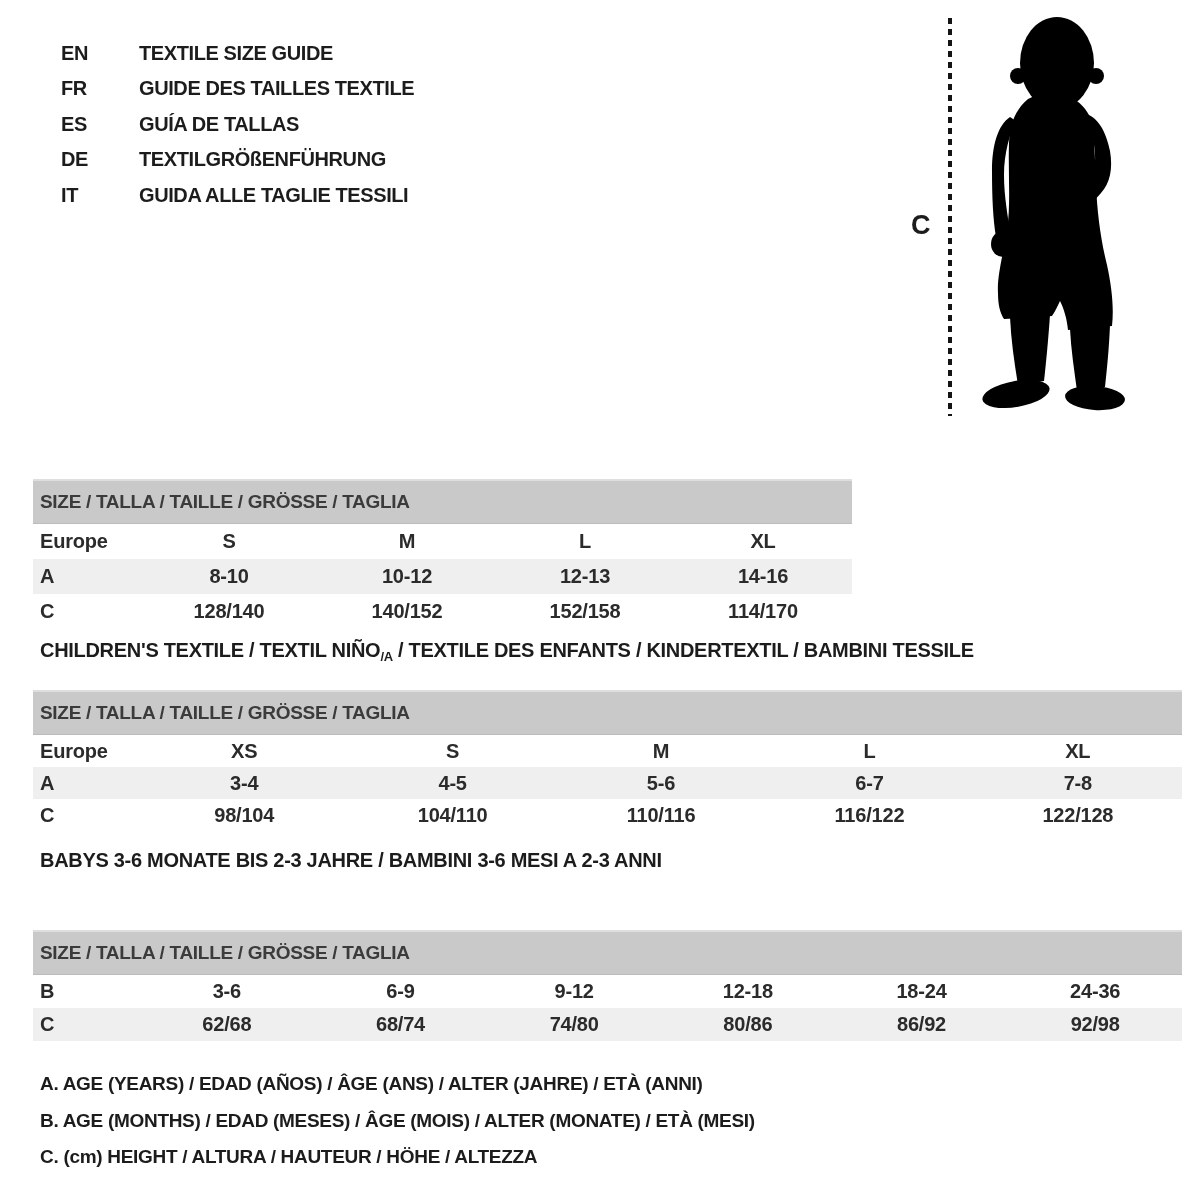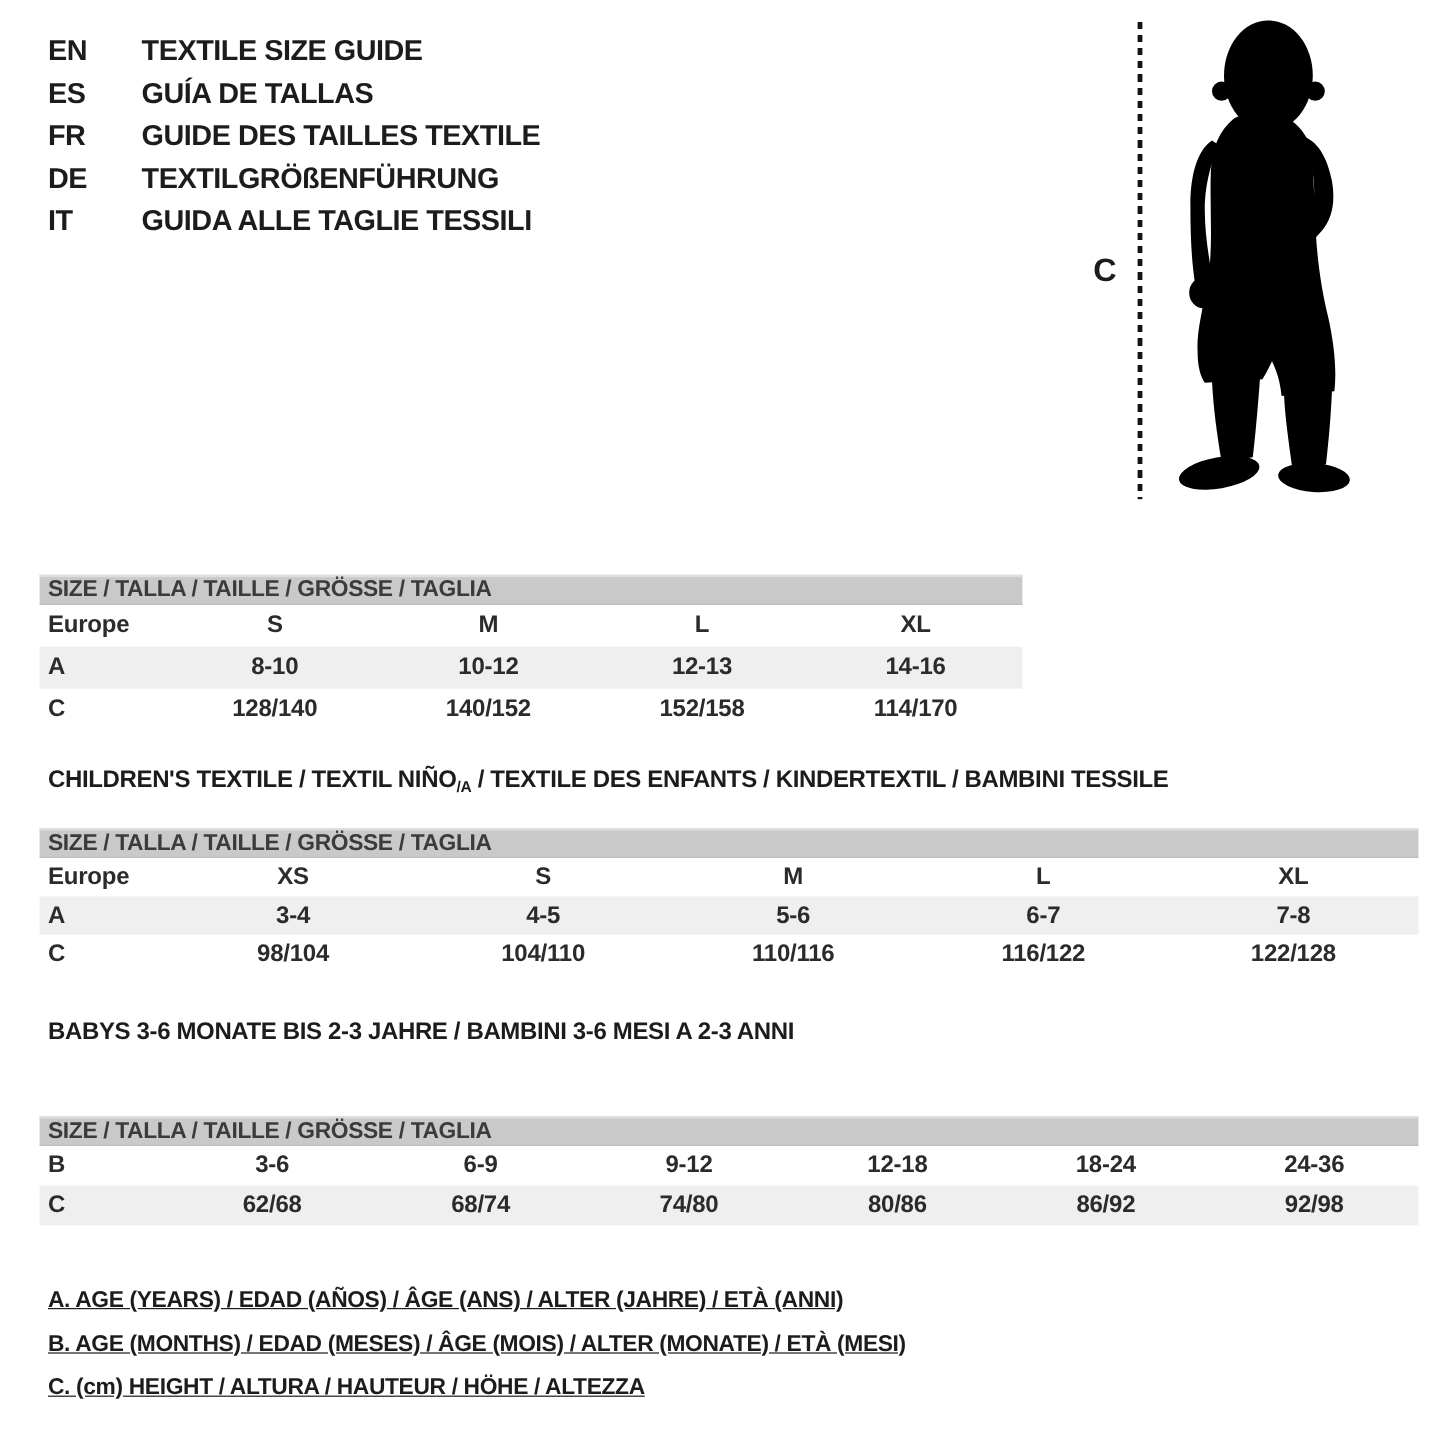--- a/index.html
+++ b/index.html
@@ -2,65 +2,65 @@
 <html style="--band-bg: #c9c9c9; --row-alt: #efefef;"><head>
 <meta charset="utf-8">
 <style>
   html,body{margin:0;padding:0;background:#fff;}
   .page{
     position:relative;width:1200px;height:1200px;background:#fff;overflow:hidden;
     font-family:"Liberation Sans",sans-serif;font-weight:bold;color:#1c1c1c;
   }
   
   .langs{position:absolute;left:40px;top:29px;}
-  .lang-row{display:flex;align-items:flex-start;height:35.5px;font-size:24px;letter-spacing:-0.4px;white-space:nowrap;}
+  .lang-row{display:flex;align-items:flex-end;height:35.5px;font-size:20px;letter-spacing:-0.4px;white-space:nowrap;margin-left:21px;}
   .lang-code{width:78px;flex:0 0 78px;}
   
   .fig-line{position:absolute;left:948px;top:18px;width:4px;height:398px;
     background:repeating-linear-gradient(180deg,#141414 0 6px,transparent 6px 11px);}
   .fig-label{position:absolute;left:911px;top:210px;font-size:27px;}
   .fig-svg{position:absolute;left:964px;top:13px;}
   
   .sec-title{position:absolute;left:40px;font-size:20px;letter-spacing:-0.3px;white-space:nowrap;}
   .sec-title .sub{font-size:13px;vertical-align:-4px;}
   .sizetable{position:absolute;left:33px;}
   .band{
-    height:25px;background:var(--band-bg,#c9c9c9);
+    height:45px;background:var(--band-bg,#c9c9c9);
     border-top:2px solid #dedede;border-bottom:1px solid #bcbcbc;
     display:flex;align-items:center;padding-left:7px;box-sizing:border-box;
     font-size:19px;color:#3b3b3b;letter-spacing:-0.3px;
   }
   .trow{display:flex;align-items:center;height:35px;font-size:20px;color:#2b2b2b;letter-spacing:-0.2px;}
   .trow.shaded{background:var(--row-alt,#efefef);}
   .tlabel{flex:0 0 107px;width:107px;padding-left:7px;box-sizing:border-box;}
   .tcell{flex:1;text-align:center;}
   .children-table .trow{height:32px;}
   .babies-table .trow{height:33px;}
   
   .babies-title{line-height:34px;}
   
-  .legend{position:absolute;left:40px;top:1066px;font-size:19px;line-height:36.5px;letter-spacing:-0.3px;white-space:nowrap;text-decoration:underline;}
+  .legend{position:absolute;left:40px;top:1066px;font-size:19px;line-height:36.5px;letter-spacing:-0.3px;white-space:nowrap;}
 </style>
 </head>
 <body>
 
 <div class="page">
 
   <div class="langs">
       <div class="lang-row">
         <span class="lang-code">EN</span>
         <span class="lang-title">TEXTILE SIZE GUIDE</span>
       </div>
       <div class="lang-row">
+        <span class="lang-code">FR</span>
+        <span class="lang-title">GUIDE DES TAILLES TEXTILE</span>
+      </div>
+      <div class="lang-row">
         <span class="lang-code">ES</span>
         <span class="lang-title">GUÍA DE TALLAS</span>
-      </div>
-      <div class="lang-row">
-        <span class="lang-code">FR</span>
-        <span class="lang-title">GUIDE DES TAILLES TEXTILE</span>
       </div>
       <div class="lang-row">
         <span class="lang-code">DE</span>
         <span class="lang-title">TEXTILGRÖßENFÜHRUNG</span>
       </div>
       <div class="lang-row">
         <span class="lang-code">IT</span>
         <span class="lang-title">GUIDA ALLE TAGLIE TESSILI</span>
       </div>
     </div>

